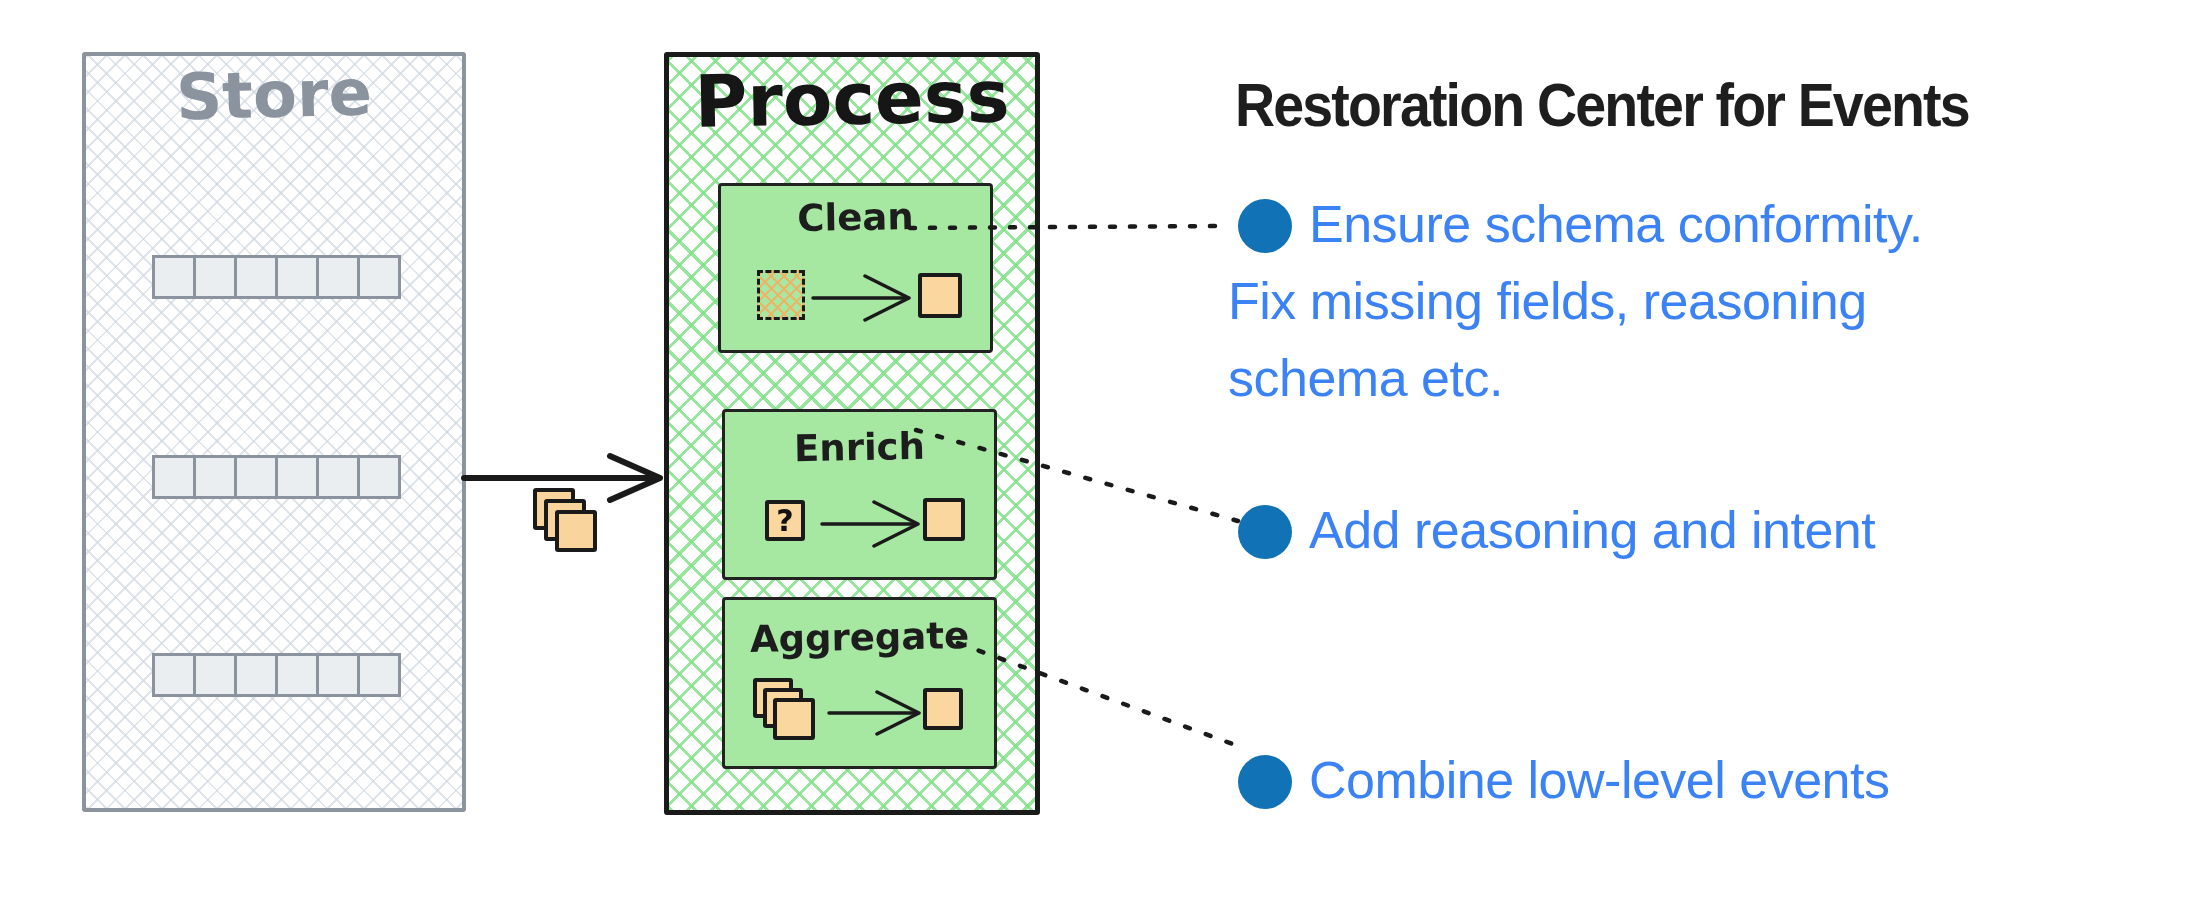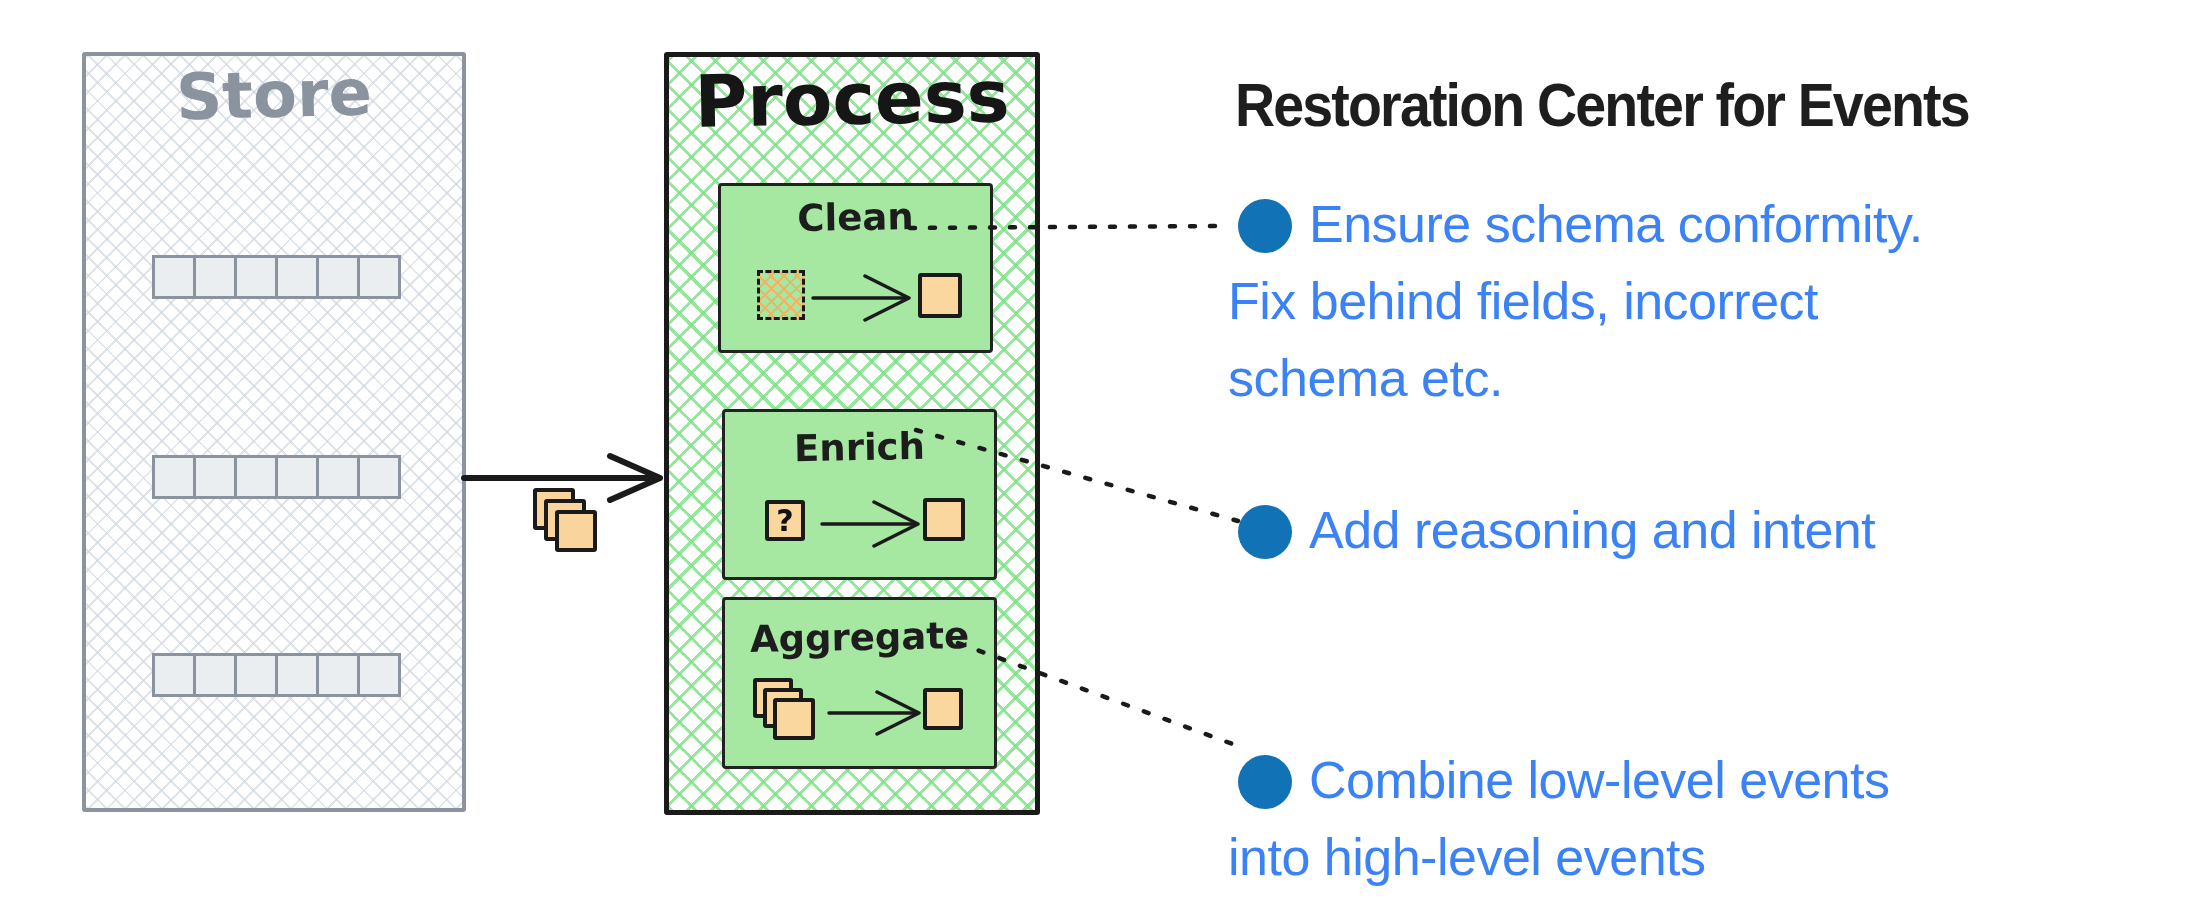--- a/index.html
+++ b/index.html
@@ -155,26 +155,25 @@
   <svg class="connector-layer" width="2187" height="906" viewBox="0 0 2187 906">
     <path d="M910 228 L1228 226" stroke="#1a1a1a" stroke-width="4.5" fill="none" stroke-dasharray="5 15" stroke-linecap="round"></path>
     <path d="M916 430 L1238 521" stroke="#1a1a1a" stroke-width="4.5" fill="none" stroke-dasharray="5 17" stroke-linecap="round"></path>
     <path d="M958 643 L1238 746" stroke="#1a1a1a" stroke-width="4.5" fill="none" stroke-dasharray="5 17" stroke-linecap="round"></path>
   </svg>
 
   <div class="title">Restoration Center for Events</div>
 
   <div class="bullet-block b1">
     <div class="bullet-line"><span class="dot"></span><span>Ensure schema conformity.</span></div>
-    <div class="bullet-line">Fix behind fields, incorrect</div>
+    <div class="bullet-line">Fix missing fields, reasoning</div>
     <div class="bullet-line">schema etc.</div>
   </div>
 
   <div class="bullet-block b2">
     <div class="bullet-line"><span class="dot"></span><span>Add reasoning and intent</span></div>
   </div>
 
   <div class="bullet-block b3">
     <div class="bullet-line"><span class="dot"></span><span>Combine low-level events</span></div>
-    <div class="bullet-line">into high-level events</div>
   </div>
 
 </div>
 
 </body></html>

